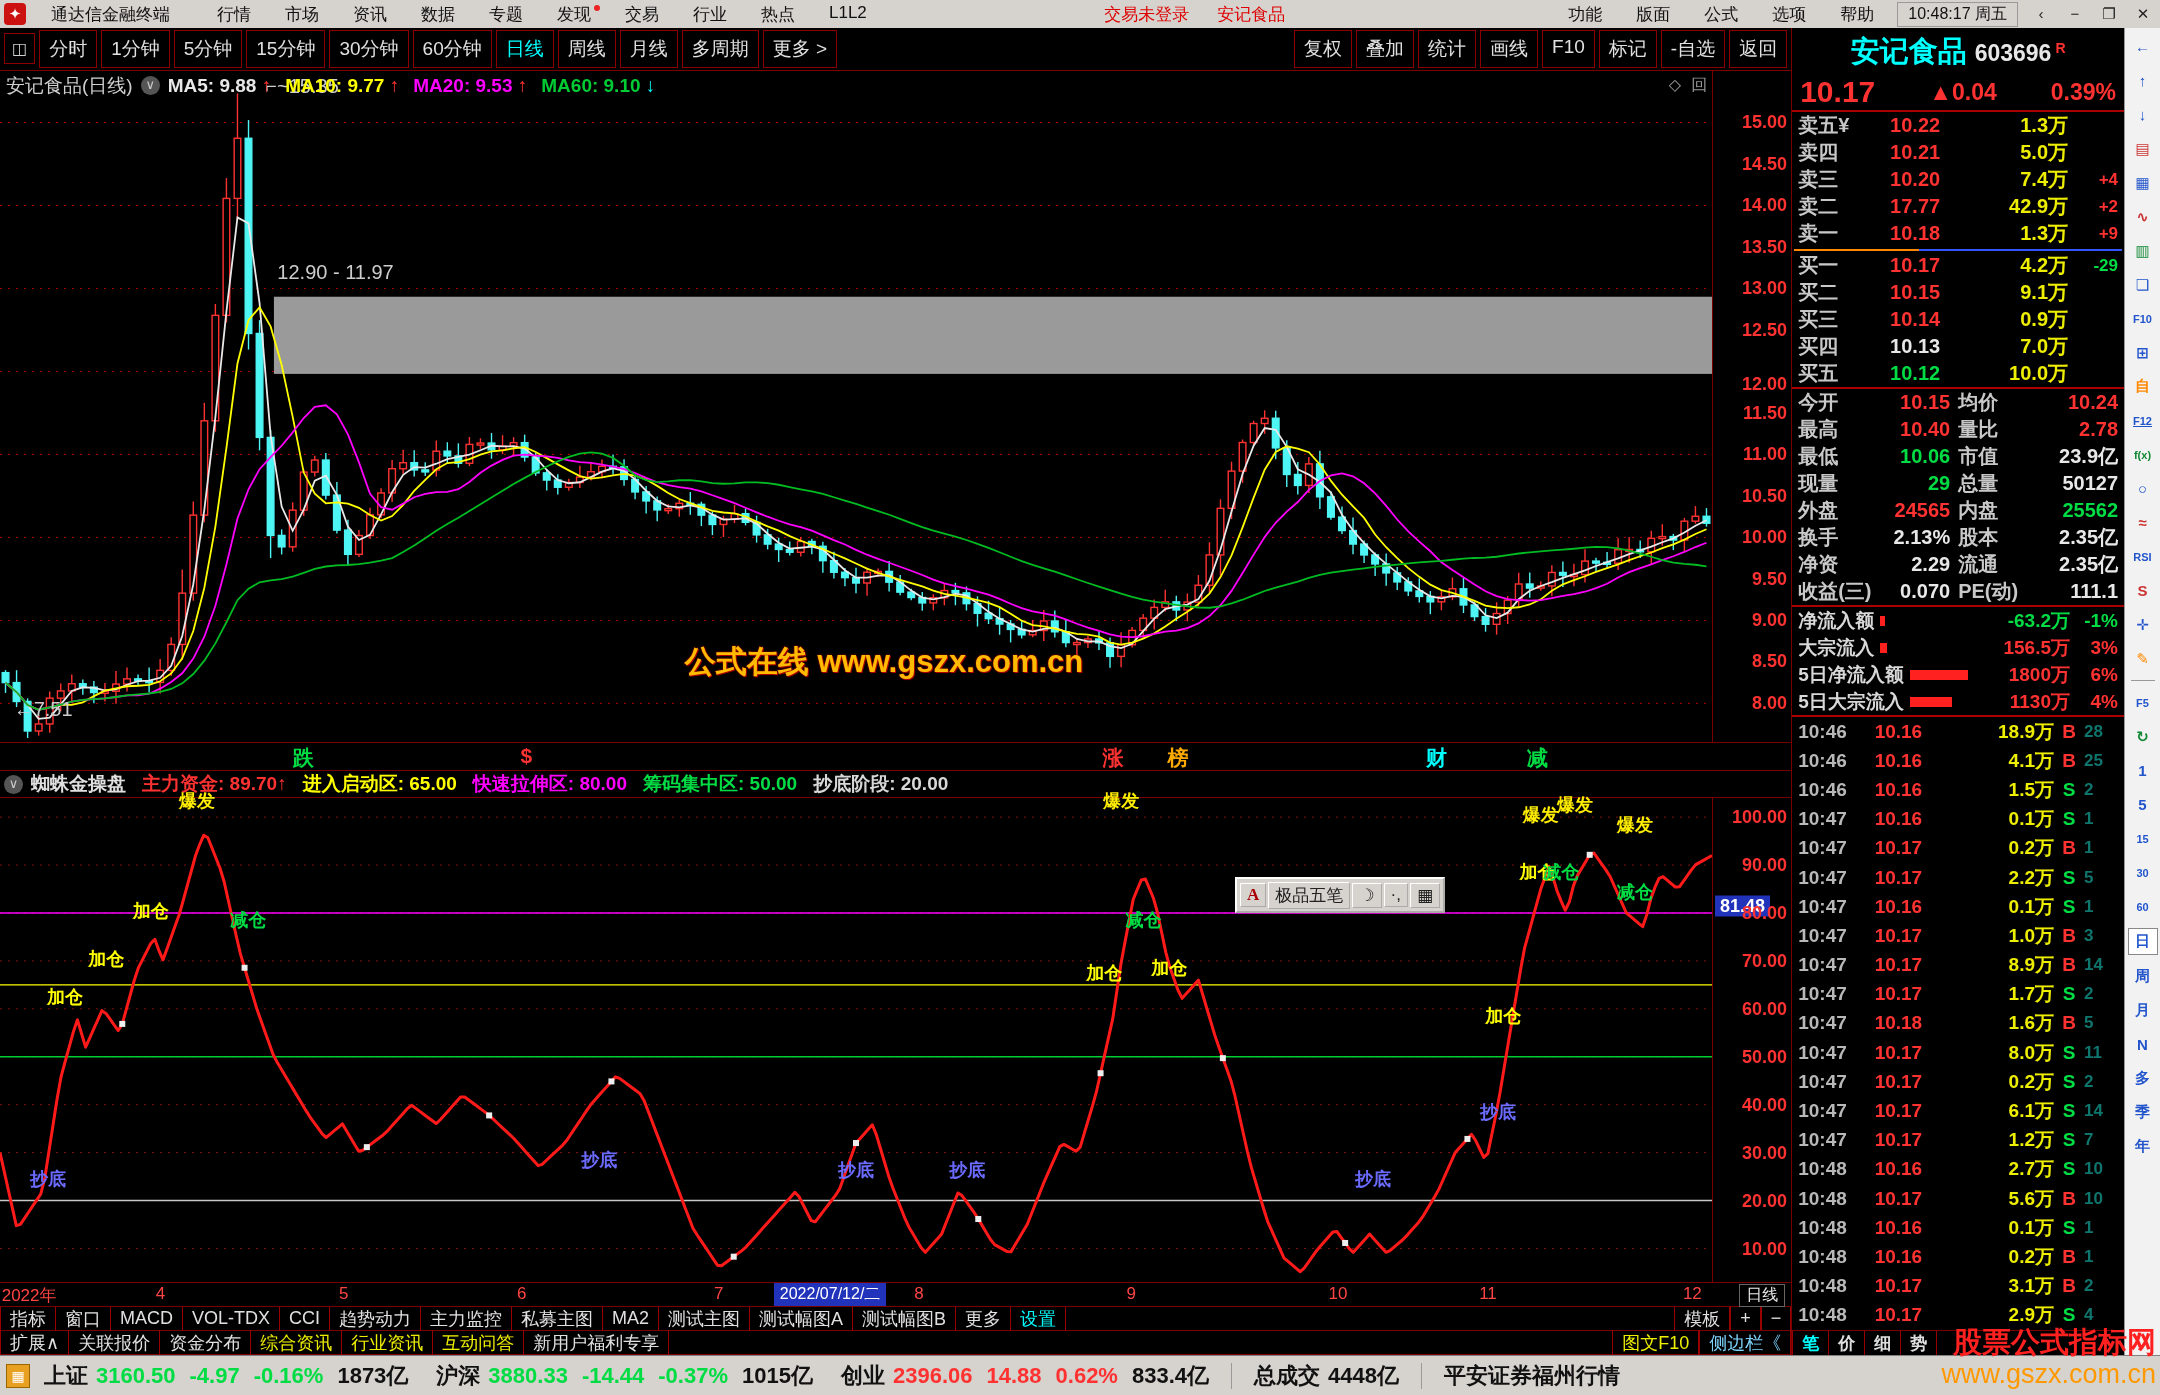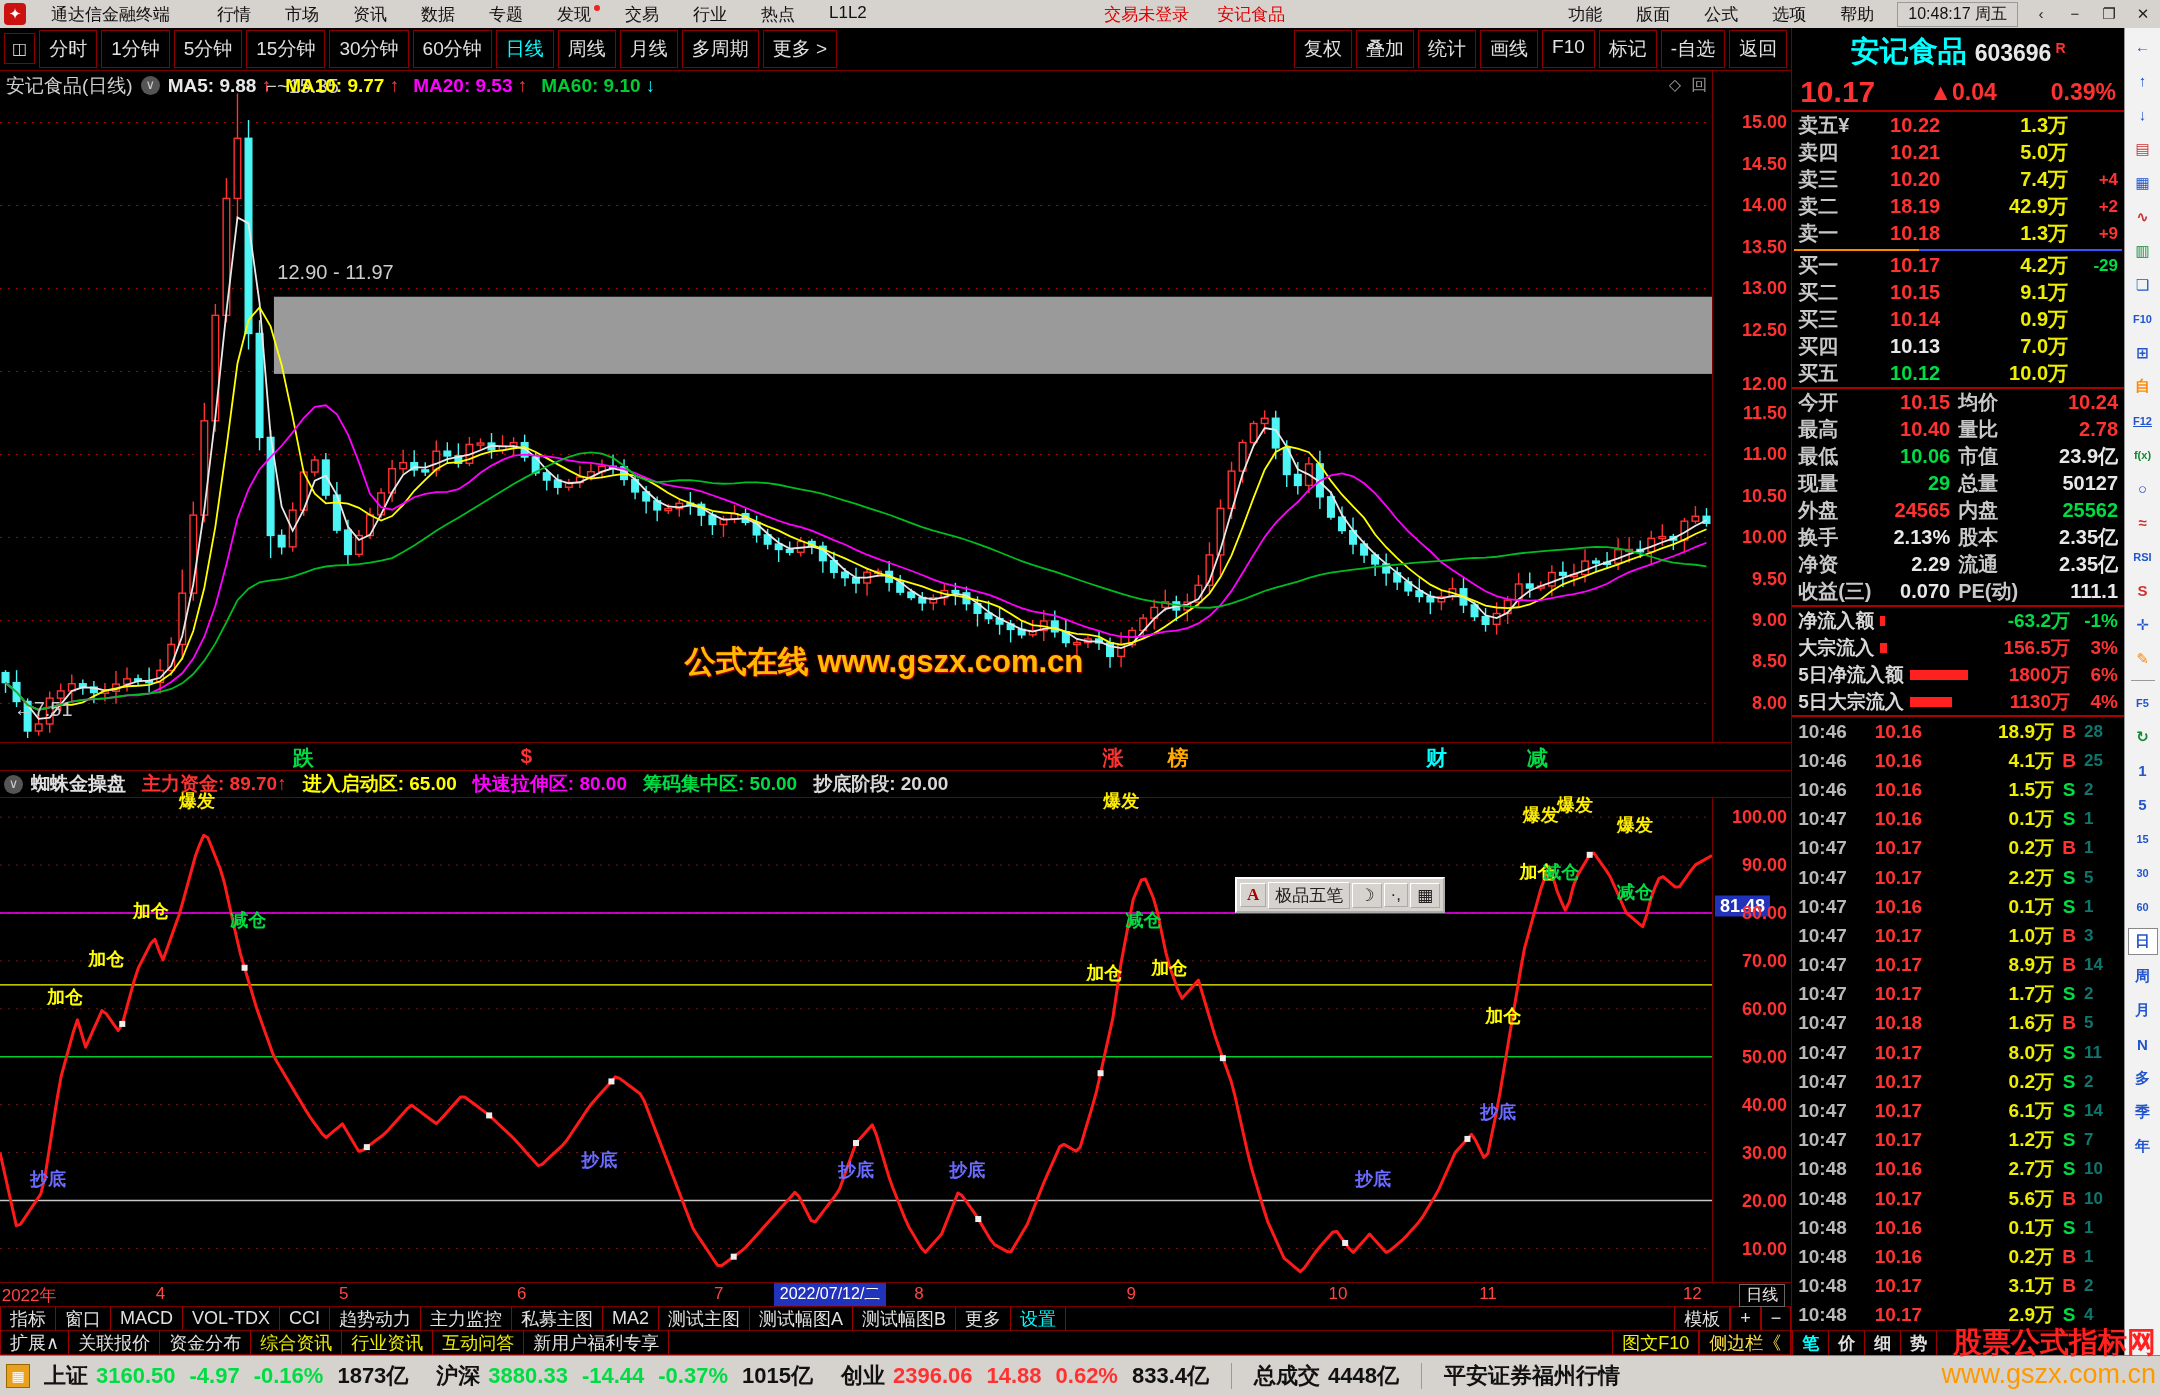--- a/index.html
+++ b/index.html
@@ -698,21 +698,21 @@
     <div class="tabs-row" id="tabs2">
         <span class="tab first">扩展∧</span>
         <span class="tab">关联报价</span>
         <span class="tab">资金分布</span>
         <span class="tab" style="color: rgb(238, 238, 0);">综合资讯</span>
         <span class="tab" style="color: rgb(238, 238, 0);">行业资讯</span>
         <span class="tab" style="color: rgb(238, 238, 0);">互动问答</span>
         <span class="tab">新用户福利专享</span>
         <span class="tabs-spacer"></span>
         <span class="tab first" style="color: rgb(238, 238, 0);">图文F10</span>
-        <span class="tab first" style="color: #fde047;">侧边栏《</span>
+        <span class="tab first" style="color: #7dd3fc;">侧边栏《</span>
       </div>
   </div>
 
   <div id="right-panel">
     <div id="stock-header">
       <span id="stock-name">安记食品</span>
       <span id="stock-code">603696</span>
       <span id="stock-r">R</span>
     </div>
     <div id="price-row">
@@ -734,21 +734,21 @@
           <span class="qd "></span>
         </div>
         <div class="qrow">
           <span class="ql">卖三</span>
           <span class="qp red">10.20</span>
           <span class="qv">7.4万</span>
           <span class="qd red">+4</span>
         </div>
         <div class="qrow">
           <span class="ql">卖二</span>
-          <span class="qp red">18.19</span>
+          <span class="qp red">17.77</span>
           <span class="qv">42.9万</span>
           <span class="qd red">+2</span>
         </div>
         <div class="qrow">
           <span class="ql">卖一</span>
           <span class="qp red">10.18</span>
           <span class="qv">1.3万</span>
           <span class="qd red">+9</span>
         </div>
       </div>

